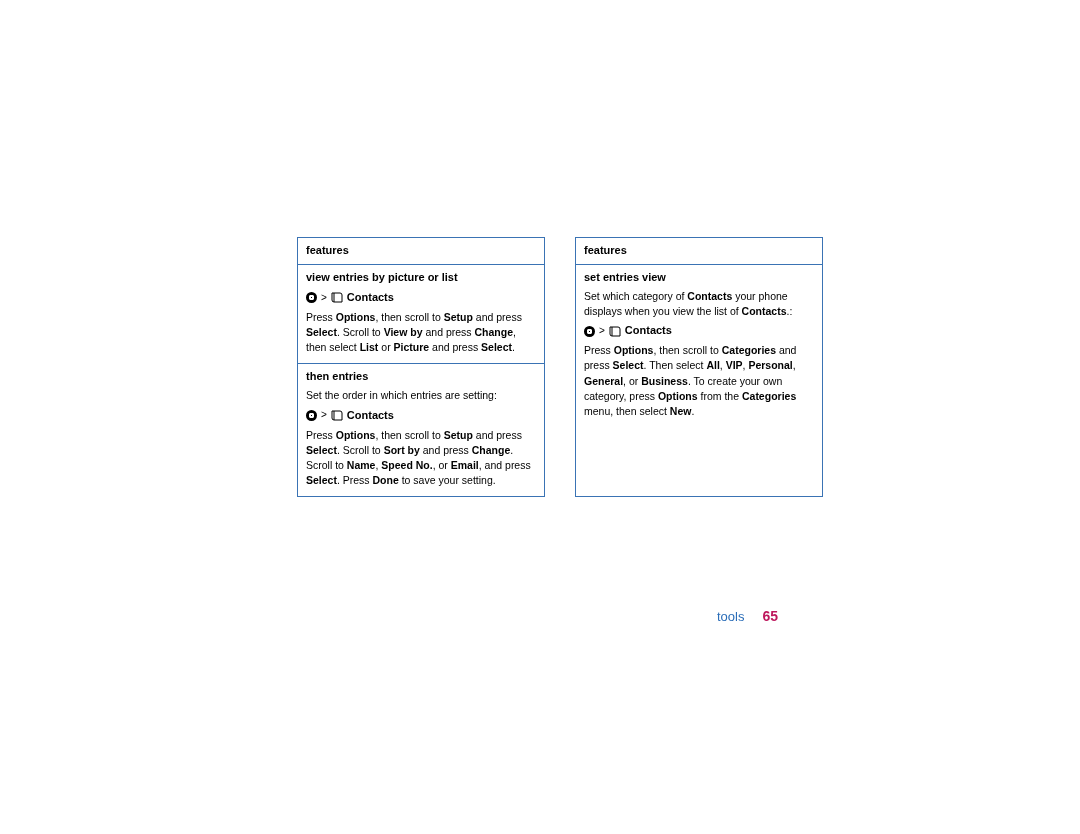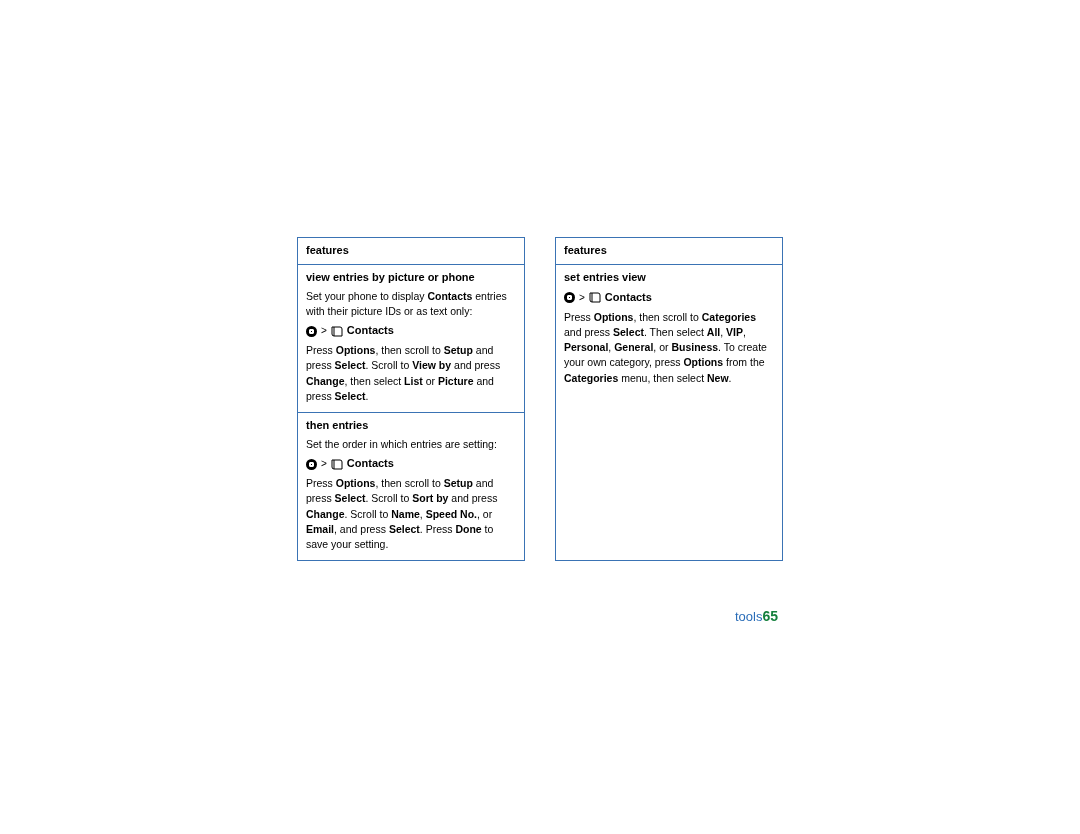--- a/index.html
+++ b/index.html
@@ -17,21 +17,21 @@
     height: 834px;
   }
   .columns {
     position: absolute;
     top: 237px;
     left: 297px;
     display: flex;
     gap: 30px;
   }
   .col {
-    width: 228px;
+    width: 248px;
     border: 1px solid #3a73b4;
     box-sizing: border-box;
   }
   .cell {
     border-bottom: 1px solid #3a73b4;
     padding: 5px 8px;
     font-size: 10.5px;
     line-height: 1.45;
   }
   .cell:last-child {
@@ -81,47 +81,45 @@
     font-size: 11px;
   }
   .para { margin: 3px 0; }
   .footer {
     position: absolute;
     right: 302px;
     top: 608px;
     font-size: 14px;
     display: flex;
     align-items: baseline;
+    gap: 18px;
   }
   .footer .section {
     color: #2a6db8;
     font-size: 13px;
   }
   .footer .pageno {
-    color: #15803d;
+    color: #be185d;
     font-weight: bold;
     font-size: 14px;
   }
 </style>
 </head>
 <body>
 
 <div class="page">
   <div class="columns">
 
     <div class="col">
       <div class="cell">
         <span class="header">features</span>
       </div>
 
       <div class="cell">
-        <div class="subheader">view entries by picture or phone</div>
-        <div class="para">
-          <span>Set your phone to display </span><span class="cond">Contacts</span><span> entries with their picture IDs or as text only:</span>
-        </div>
+        <div class="subheader">view entries by picture or list</div>
         <div class="nav-line">
           <span class="icon-circle"></span>
           <span class="gt">&gt;</span>
           <span class="icon-book">
             <svg viewBox="0 0 12 11" width="12" height="11">
                 <path d="M1 1 h8 a2 2 0 0 1 2 2 v7 h-8 a2 2 0 0 1 -2 -2 z M3 1 v9" fill="none" stroke="#000" stroke-width="1"></path>
               </svg>
           </span>
           <span class="nav-label">Contacts</span>
         </div>
@@ -148,20 +146,23 @@
         </div>
       </div>
     </div>
 
     <div class="col">
       <div class="cell">
         <span class="header">features</span>
       </div>
       <div class="cell">
         <div class="subheader">set entries view</div>
+        <div class="para">
+          <span>Set which category of </span><span class="cond">Contacts</span><span> your phone displays when you view the list of </span><span class="cond">Contacts</span><span>.:</span>
+        </div>
         <div class="nav-line">
           <span class="icon-circle"></span>
           <span class="gt">&gt;</span>
           <span class="icon-book">
             <svg viewBox="0 0 12 11" width="12" height="11">
                 <path d="M1 1 h8 a2 2 0 0 1 2 2 v7 h-8 a2 2 0 0 1 -2 -2 z M3 1 v9" fill="none" stroke="#000" stroke-width="1"></path>
               </svg>
           </span>
           <span class="nav-label">Contacts</span>
         </div>

